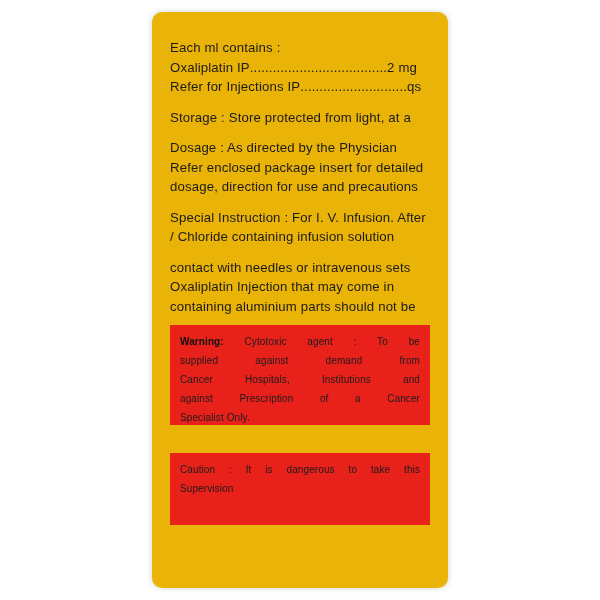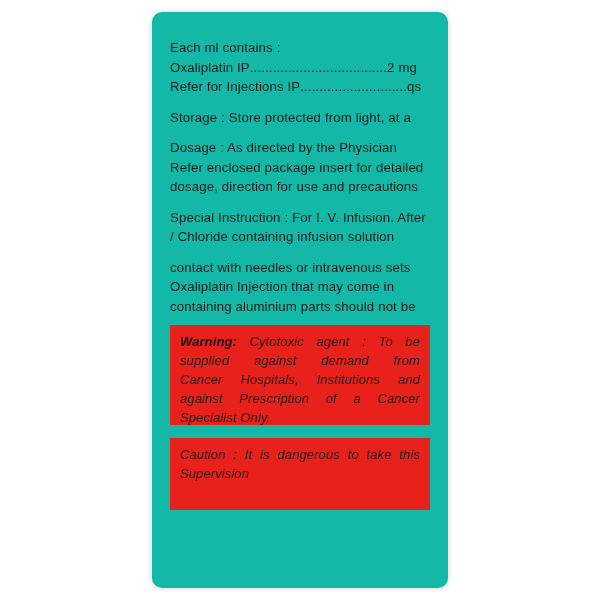--- a/index.html
+++ b/index.html
@@ -17,21 +17,21 @@
     background: #ffffff;
     overflow: hidden;
   }
   
   .label-panel {
     position: absolute;
     left: 152px;
     top: 12px;
     width: 296px;
     height: 576px;
-    background: #14b8a6;
+    background: #eab308;
     border-radius: 10px;
     box-shadow: 0 0 6px rgba(0,0,0,0.18);
     box-sizing: border-box;
     padding: 26px 18px 10px 18px;
   }
   .text-block {
     font-size: 13.2px;
     color: #1b1b1b;
     line-height: 19.5px;
     letter-spacing: 0.15px;
@@ -43,41 +43,40 @@
   .line { display: block; }
   .dotfill {
     display: inline-block;
   }
   
   .redbox {
     background: #e8211b;
     color: #1c1c1c;
     padding: 7px 10px 8px 10px;
     box-sizing: border-box;
-    font-size: 13px;
+    font-size: 10px;
     line-height: 19px;
     letter-spacing: 0.1px;
     margin-top: 6px;
     text-align: justify;
-    font-style: italic;
   }
   .redbox .lead {
     font-weight: bold;
     color: #111111;
   }
   .redbox .jline {
     display: block;
     text-align: justify;
     text-align-last: justify;
   }
   .redbox .jline.last {
     text-align-last: left;
   }
   .warn-box { height: 100px; margin-top: 8px; }
-  .caution-box { height: 72px; margin-top: 13px; }
+  .caution-box { height: 72px; margin-top: 28px; }
 </style>
 </head>
 <body>
 
 <div id="stage">
 
   <div class="label-panel">
 
     <div class="text-block">
       <span class="line">Each ml contains :</span>

